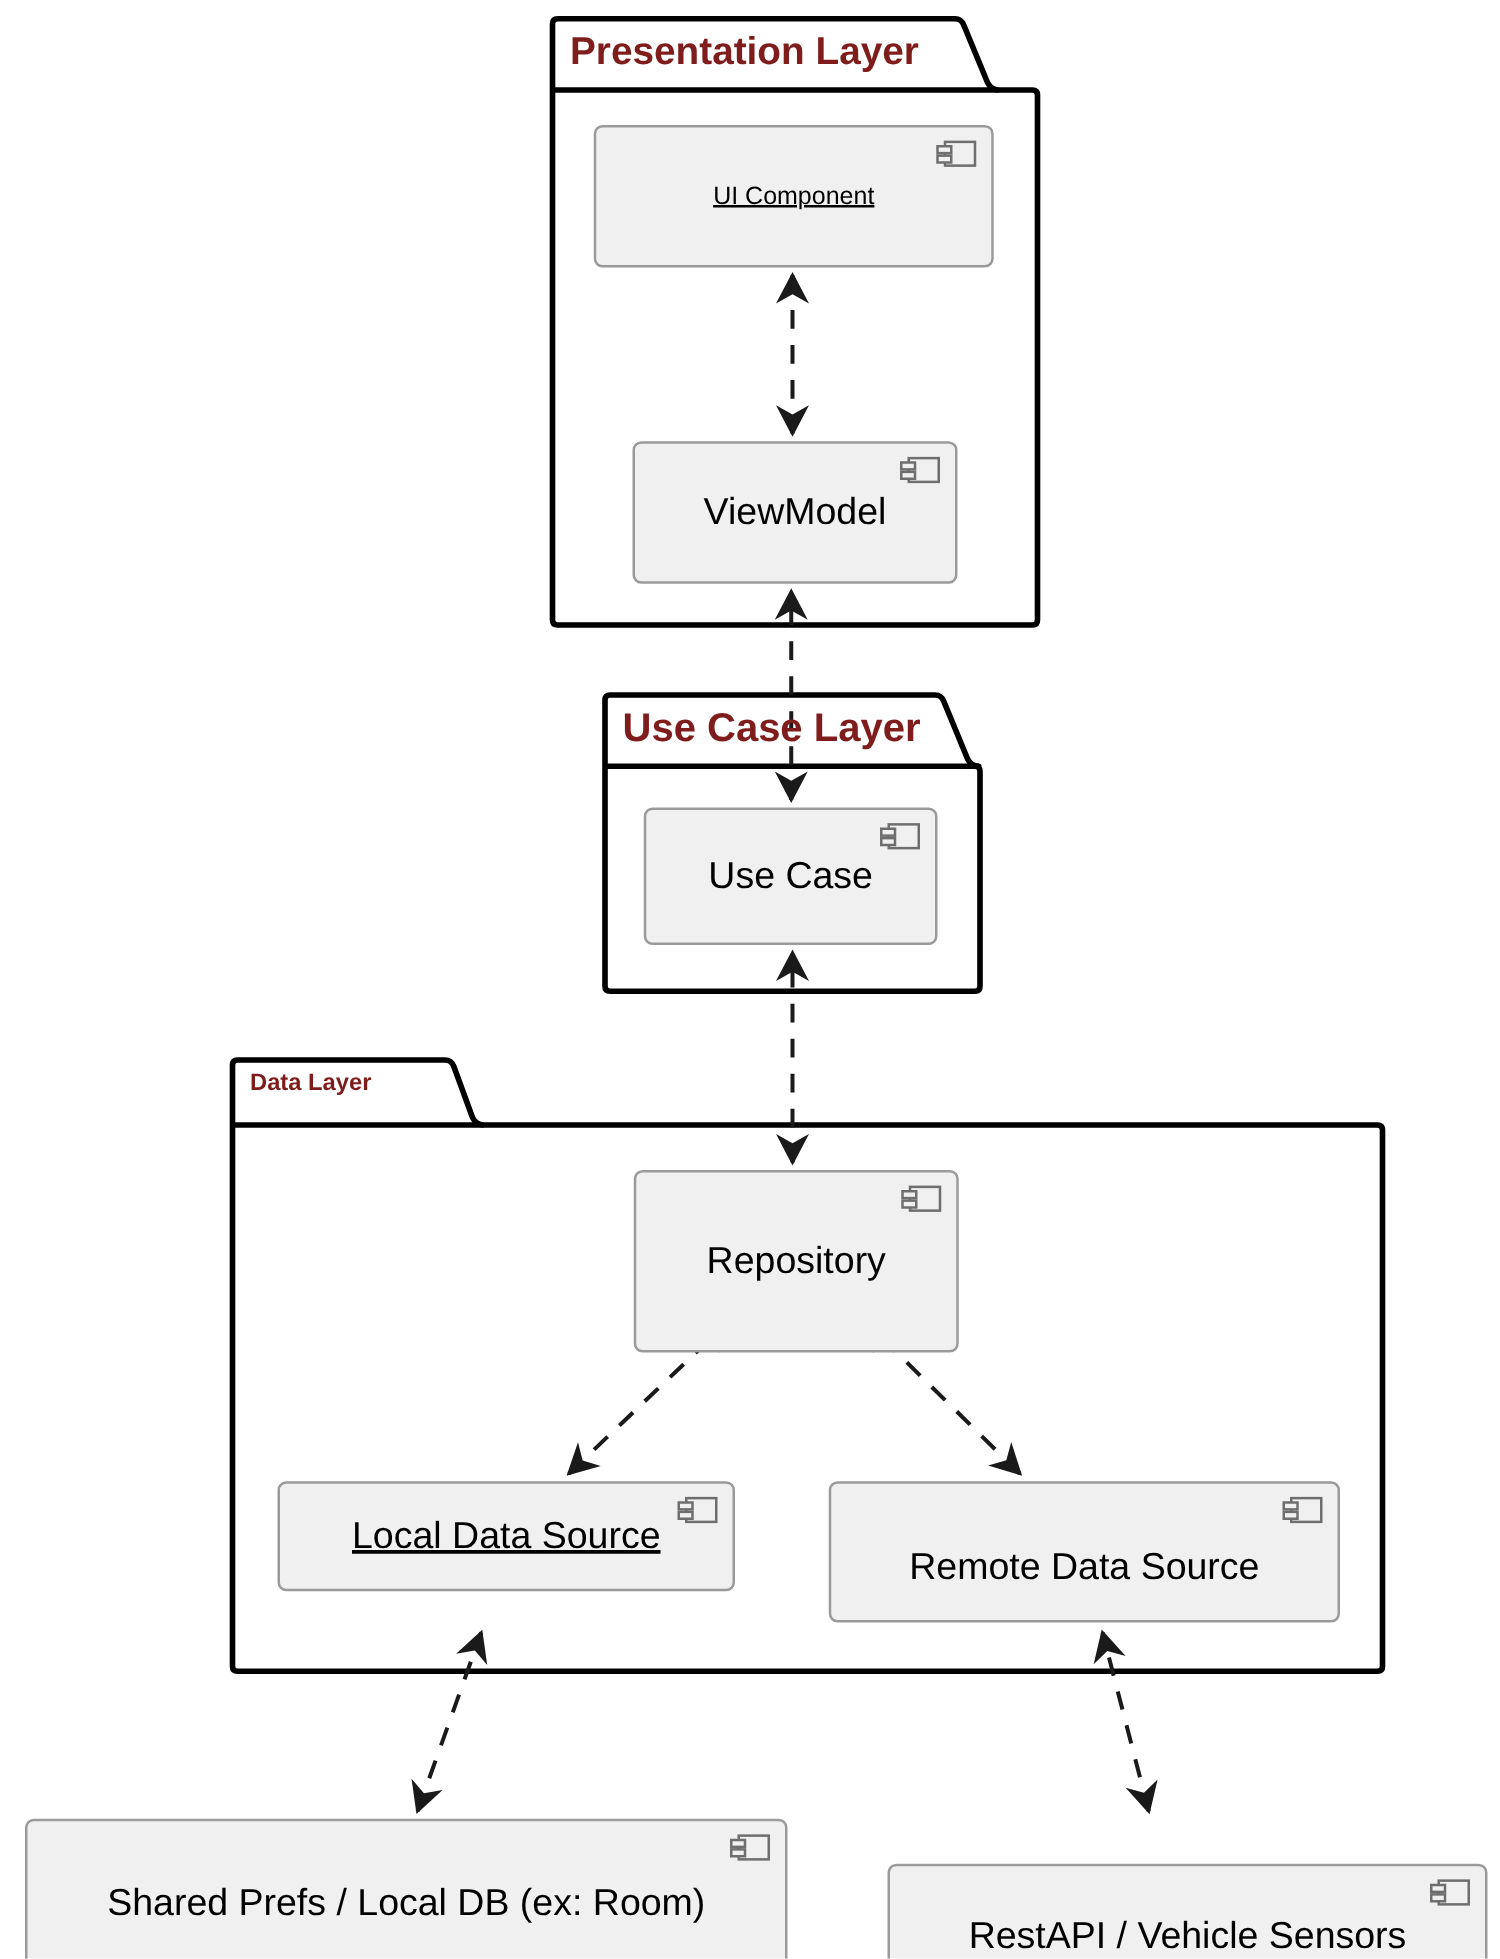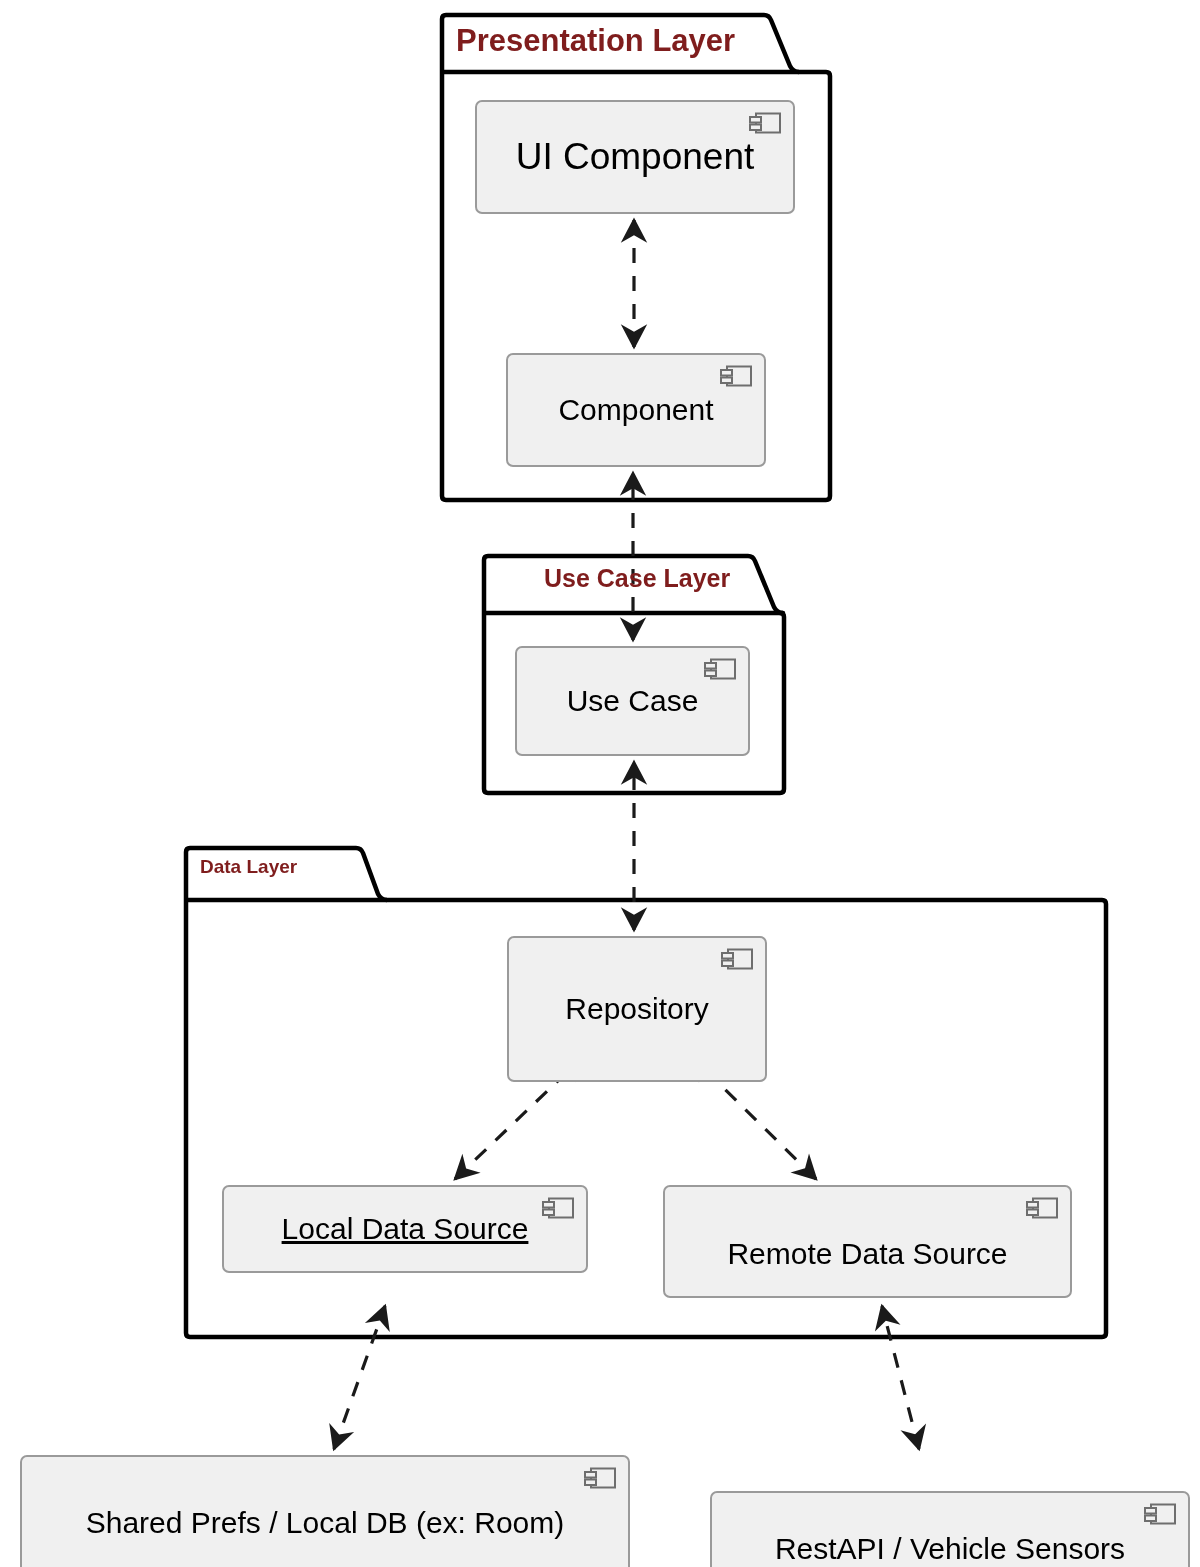--- a/index.html
+++ b/index.html
@@ -110,40 +110,40 @@
       <line x1="334" y1="1449" x2="385" y2="1306" stroke="#1a1a1a" stroke-width="3.2" stroke-dasharray="15,13" marker-end="url(#arrowOpen)" marker-start="url(#arrowOpen)"></line>
     </g>
 
     <g>
       <line x1="919" y1="1449" x2="882" y2="1306" stroke="#1a1a1a" stroke-width="3.2" stroke-dasharray="15,13" marker-end="url(#arrowOpen)" marker-start="url(#arrowOpen)"></line>
     </g>
   </svg>
 
   <div class="package-tab-label" style="left:456px; top:23px; font-size:31px;">Presentation Layer</div>
 
-  <div class="package-tab-label" style="left:498px; top:564px; font-size:25px;margin-left:46px;">Use Case Layer</div>
+  <div class="package-tab-label" style="left:498px; top:564px; font-size:32px;">Use Case Layer</div>
 
   <div class="package-tab-label" style="left:200px; top:856px; font-size:19px;">Data Layer</div>
 
   <div class="component" style="left:475px; top:100px; width:320px; height:114px;">
     <svg class="comp-icon" viewBox="0 0 34 25">
       <rect x="8" y="2.5" width="24" height="19" fill="#f0f0f0" stroke="#6e6e6e" stroke-width="2"></rect>
       <rect x="2" y="6" width="11" height="5.5" fill="#f0f0f0" stroke="#6e6e6e" stroke-width="2"></rect>
       <rect x="2" y="13.5" width="11" height="5.5" fill="#f0f0f0" stroke="#6e6e6e" stroke-width="2"></rect>
     </svg>
-    <span class="component-label" style="font-size:37px;">UI Component</span>
+    <span class="component-label" style="font-size:20px;text-decoration:underline;">UI Component</span>
   </div>
 
   <div class="component" style="left:506px; top:353px; width:260px; height:114px;">
     <svg class="comp-icon" viewBox="0 0 34 25">
       <rect x="8" y="2.5" width="24" height="19" fill="#f0f0f0" stroke="#6e6e6e" stroke-width="2"></rect>
       <rect x="2" y="6" width="11" height="5.5" fill="#f0f0f0" stroke="#6e6e6e" stroke-width="2"></rect>
       <rect x="2" y="13.5" width="11" height="5.5" fill="#f0f0f0" stroke="#6e6e6e" stroke-width="2"></rect>
     </svg>
-    <span class="component-label" style="font-size:30px;">Component</span>
+    <span class="component-label" style="font-size:30px;">ViewModel</span>
   </div>
 
   <div class="component" style="left:515px; top:646px; width:235px; height:110px;">
     <svg class="comp-icon" viewBox="0 0 34 25">
       <rect x="8" y="2.5" width="24" height="19" fill="#f0f0f0" stroke="#6e6e6e" stroke-width="2"></rect>
       <rect x="2" y="6" width="11" height="5.5" fill="#f0f0f0" stroke="#6e6e6e" stroke-width="2"></rect>
       <rect x="2" y="13.5" width="11" height="5.5" fill="#f0f0f0" stroke="#6e6e6e" stroke-width="2"></rect>
     </svg>
     <span class="component-label" style="font-size:30px;">Use Case</span>
   </div>

